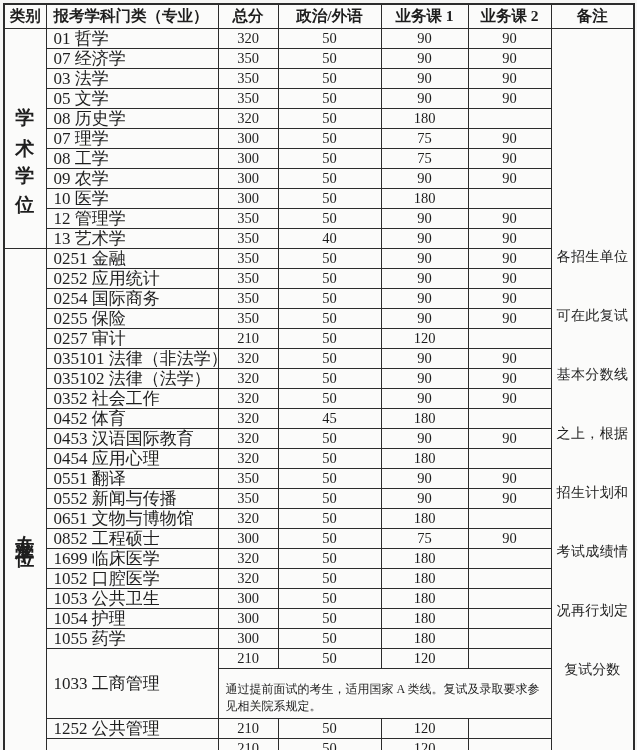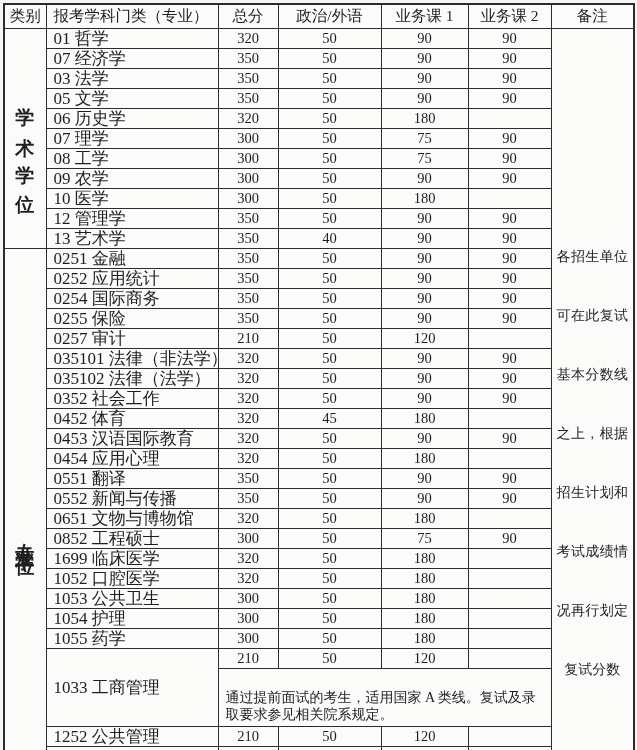--- a/index.html
+++ b/index.html
@@ -17,21 +17,21 @@
     background: #fbfbfa;
     border: 2px solid #2c2c2c;
   }
   .score-table th, .score-table td {
     border: 1px solid #2c2c2c;
     overflow: hidden;
   }
   .score-table th {
     height: 23px;
     font-size: 15.5px;
-    font-weight: normal;
+    font-weight: bold;
     padding: 0 4px;
     text-align: center;
     white-space: nowrap;
   }
   .score-table th.subj-h { text-align: left; padding-left: 7px; }
   td.subject {
     height: 19px;
     font-size: 17px;
     text-align: left;
     padding: 0 2px 0 7px;
@@ -62,23 +62,23 @@
   .catlabel.tight  { letter-spacing: 5px;  margin-bottom: -5px; }
   td.remark {
     vertical-align: top;
     padding: 0 5px;
     font-size: 14px;
   }
   .remark-inner { margin-top: 218px; line-height: 19px; }
   .rline { text-align: justify; text-align-last: justify; margin-top: 40px; }
   .rline:last-child { text-align-last: center; }
   td.notecell {
-    font-size: 14px;
+    font-size: 12px;
     line-height: 17px;
-    padding: 20px 4px 3px 7px;
+    padding: 12px 4px 3px 7px;
     text-align: left;
     vertical-align: middle;
   }
 </style>
 </head>
 <body>
 
 <div class="page">
   <table class="score-table">
     <colgroup>
@@ -137,21 +137,21 @@
           <td class="score">90</td>
         </tr>
         <tr>
           <td class="subject">05 文学</td>
           <td class="score">350</td>
           <td class="score">50</td>
           <td class="score">90</td>
           <td class="score">90</td>
         </tr>
         <tr>
-          <td class="subject">06 历史学</td>
+          <td class="subject">08 历史学</td>
           <td class="score">320</td>
           <td class="score">50</td>
           <td class="score">180</td>
           <td class="score"></td>
         </tr>
         <tr>
           <td class="subject">07 理学</td>
           <td class="score">300</td>
           <td class="score">50</td>
           <td class="score">75</td>

